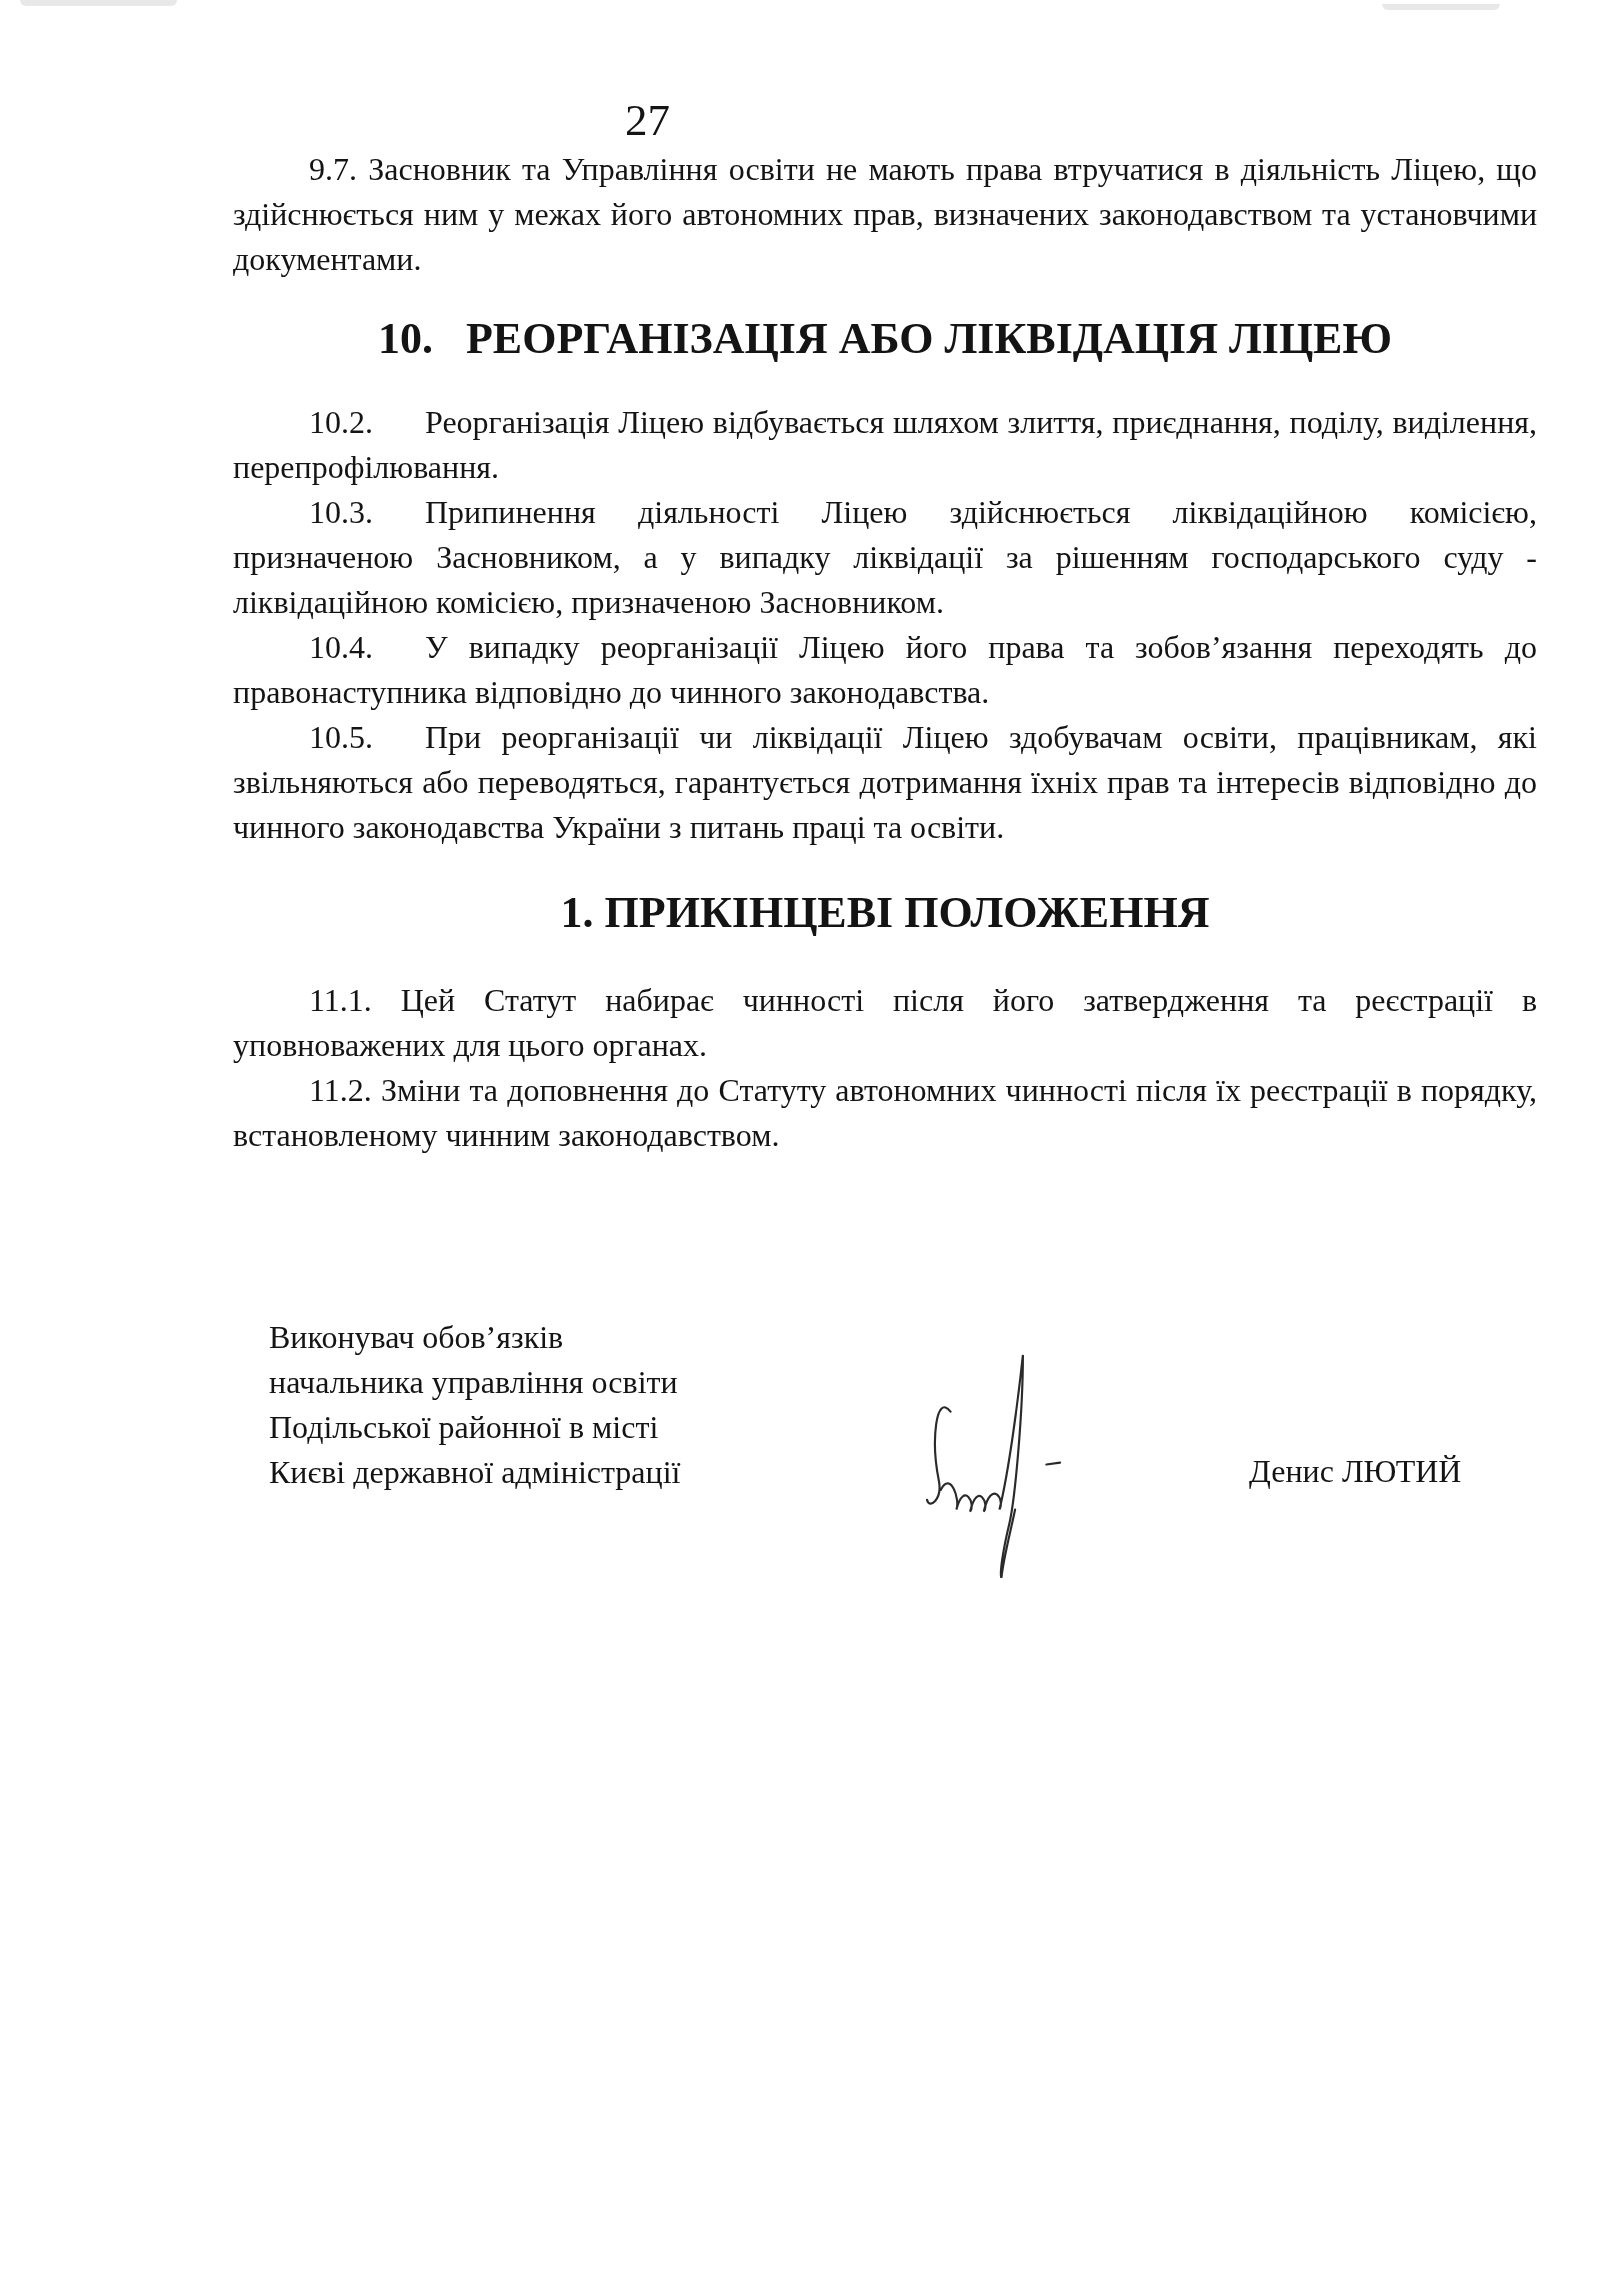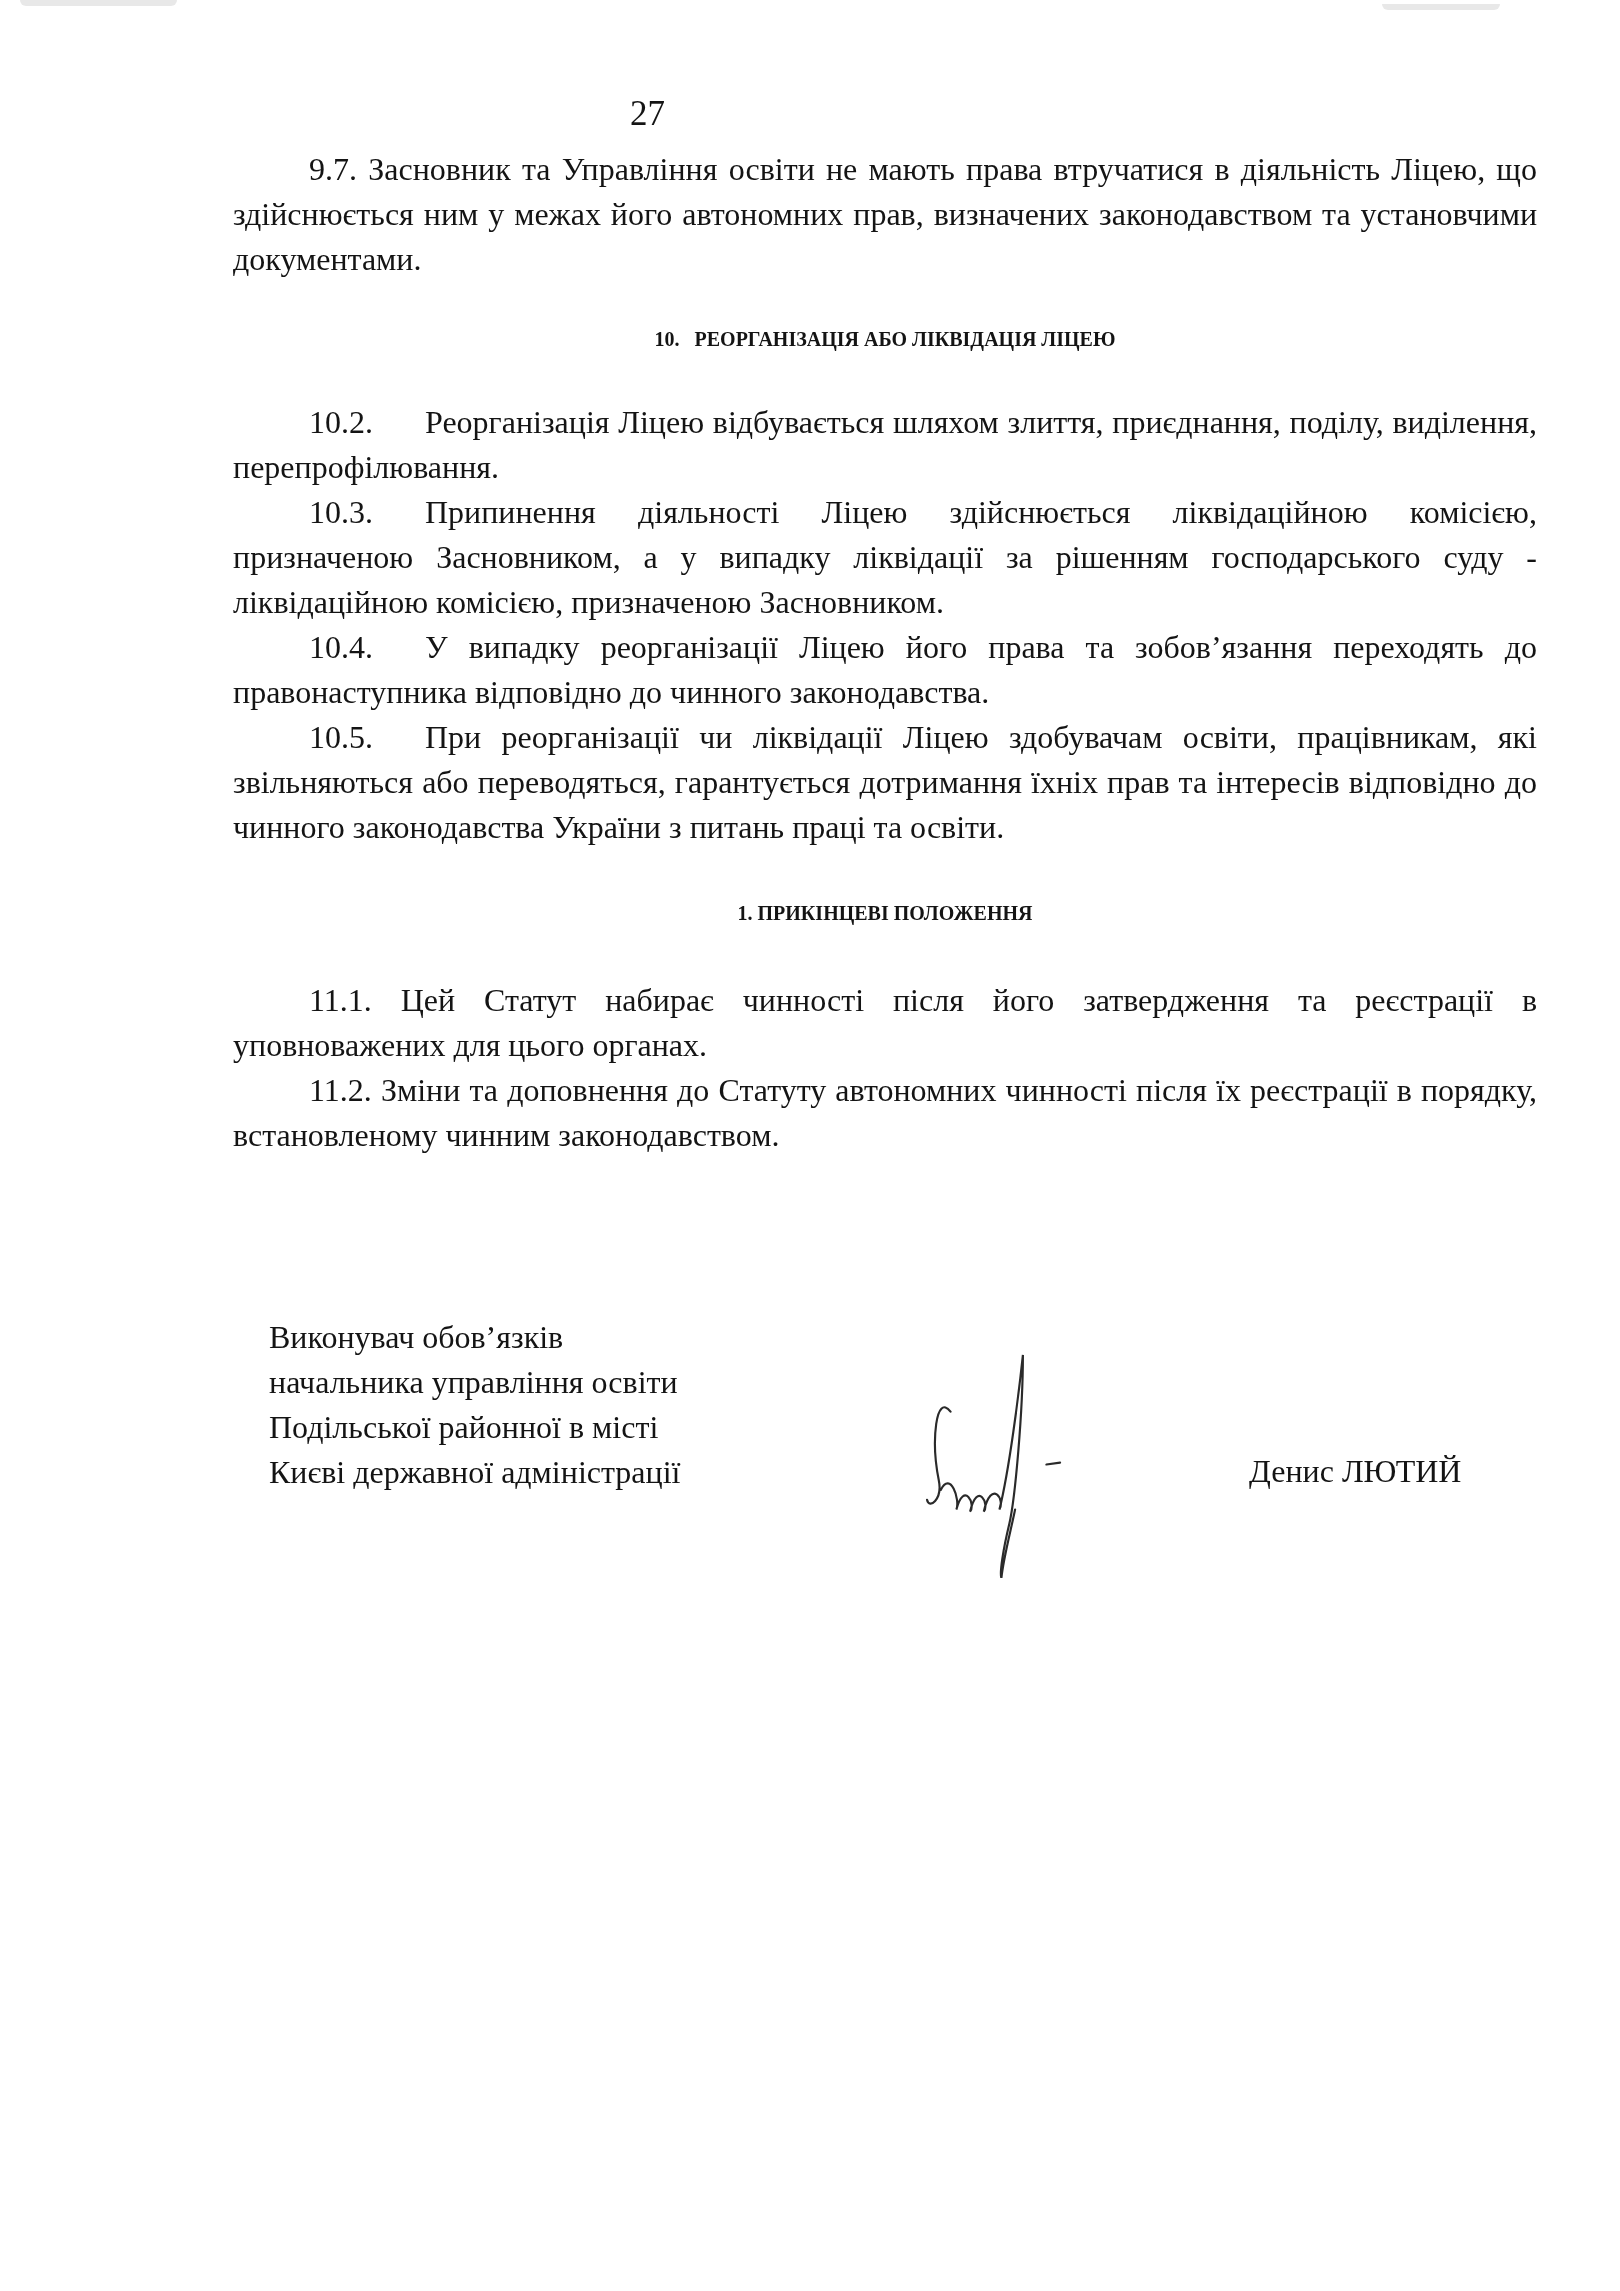--- a/index.html
+++ b/index.html
@@ -1,24 +1,24 @@
 <!DOCTYPE html>
 <html><head>
   <meta charset="utf-8">
   <style>
     html, body { margin: 0; padding: 0; background: #ffffff; }
     body { width: 1620px; height: 2292px; position: relative; overflow: hidden;
       font-family: "Liberation Serif", "DejaVu Serif", serif; color: #141414; }
     .scan-mark { position: absolute; top: 0; height: 5.9px; background: #d8d8d8; opacity: .6; border-radius: 0 0 7.8px 7.8px; }
-    .page-number { position: absolute; top: 94px; left: 0; width: 1295px; text-align: center; font-size: 35px; }
+    .page-number { position: absolute; top: 94px; left: 0; width: 1295px; text-align: center; font-size: 45px; }
     .content { position: absolute; left: 233px; width: 1304px; top: 147px; font-size: 32px; line-height: 45px; }
     p { margin: 0; text-align: justify; text-align-last: left; }
     .indent { text-indent: 76px; }
     .sec-num { display: inline-block; min-width: 116px; text-indent: 0; }
-    h2 { margin: 11px; font-size: 20px; font-weight: bold; text-align: center; line-height: 44px; }
+    h2 { margin: 11px; font-size: 44px; font-weight: bold; text-align: center; line-height: 44px; }
     .h10 { margin-top: 35px; margin-bottom: 39px; }
     .h11 { margin-top: 41px; margin-bottom: 43px; }
     .sig-block { position: absolute; left: 233px; top: 1315px; font-size: 32px; line-height: 45px; margin-left: 36px; }
     .sig-name { position: absolute; left: 1249px; top: 1449px; font-size: 32px; line-height: 45px; }
     .signature { position: absolute; left: 921px; top: 1353px; width: 196px; height: 225px; }
   </style>
 </head>
 <body>
 
 <div class="scan-mark" style="left:19.6px;width:157px;"></div>

